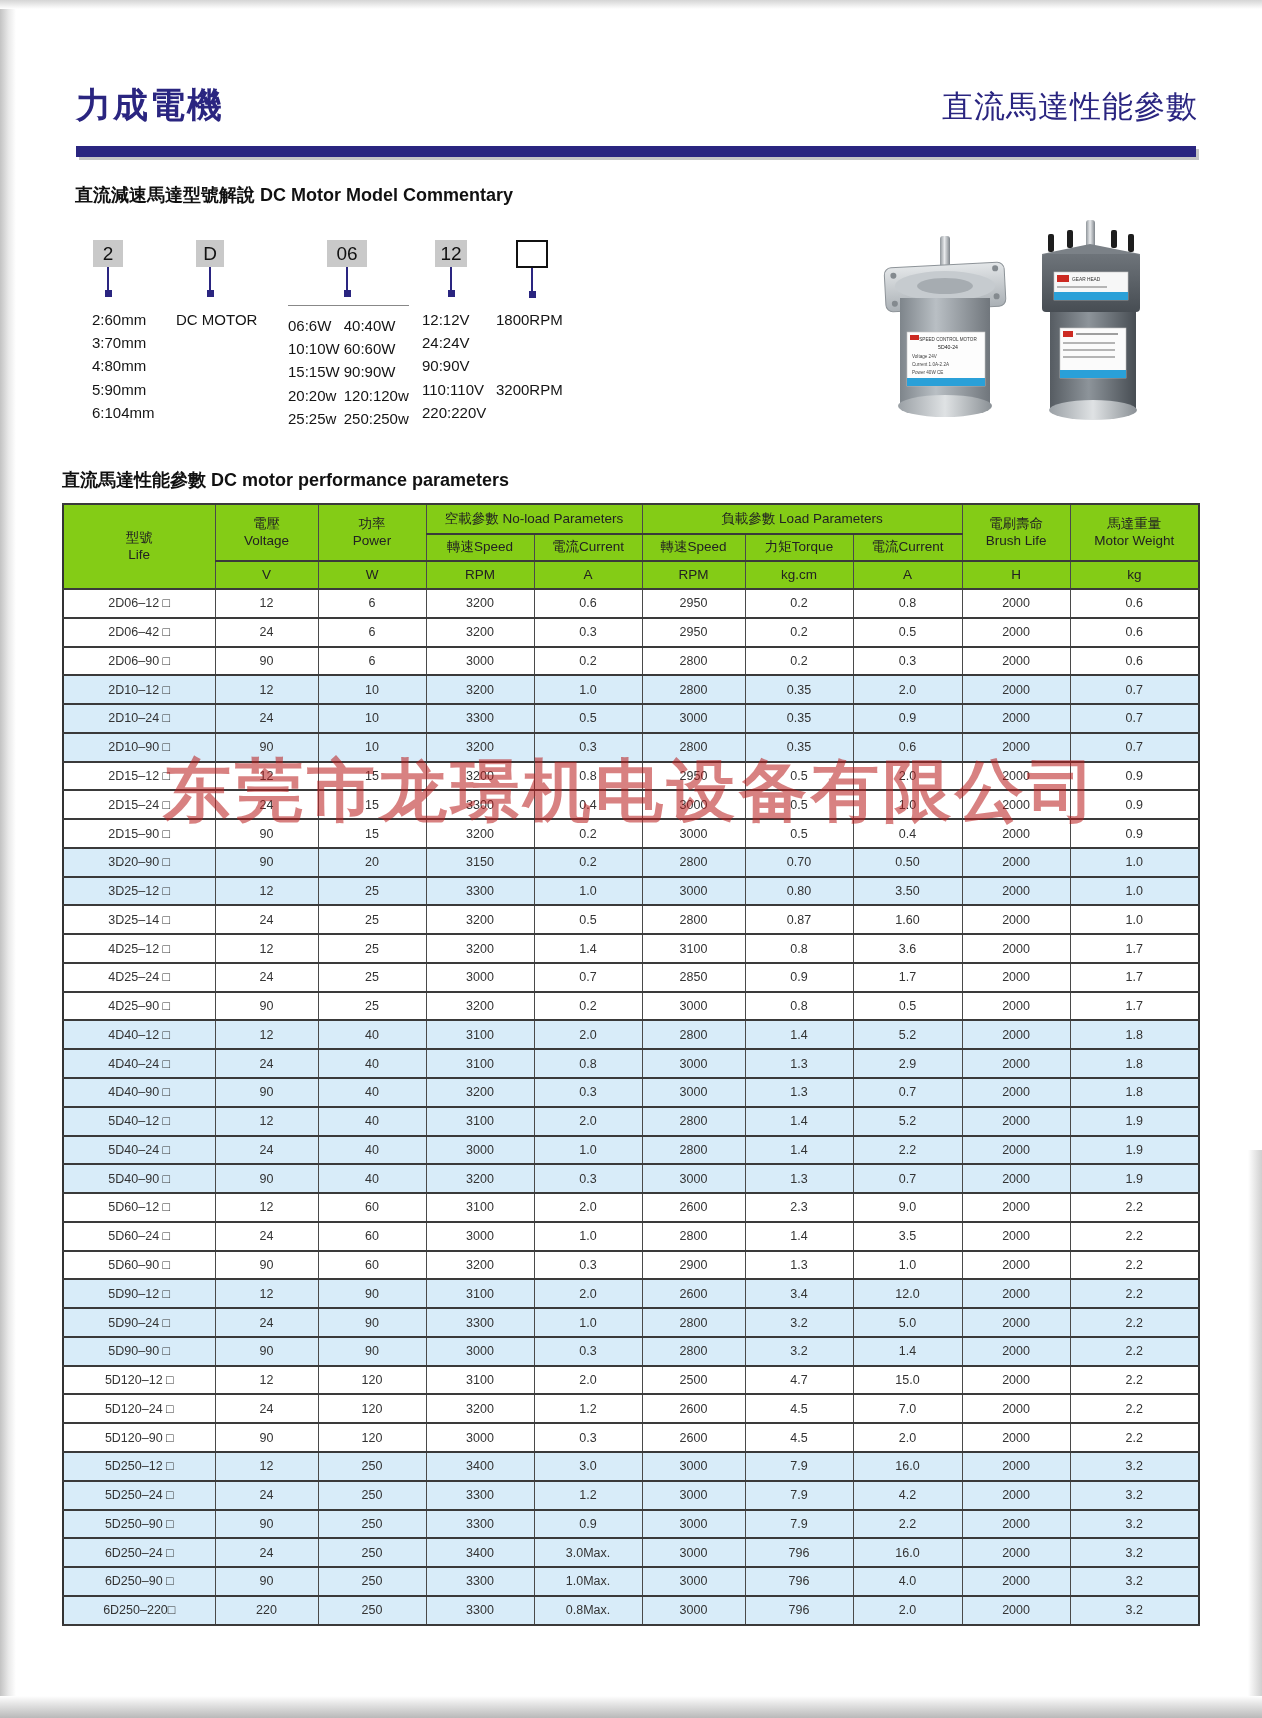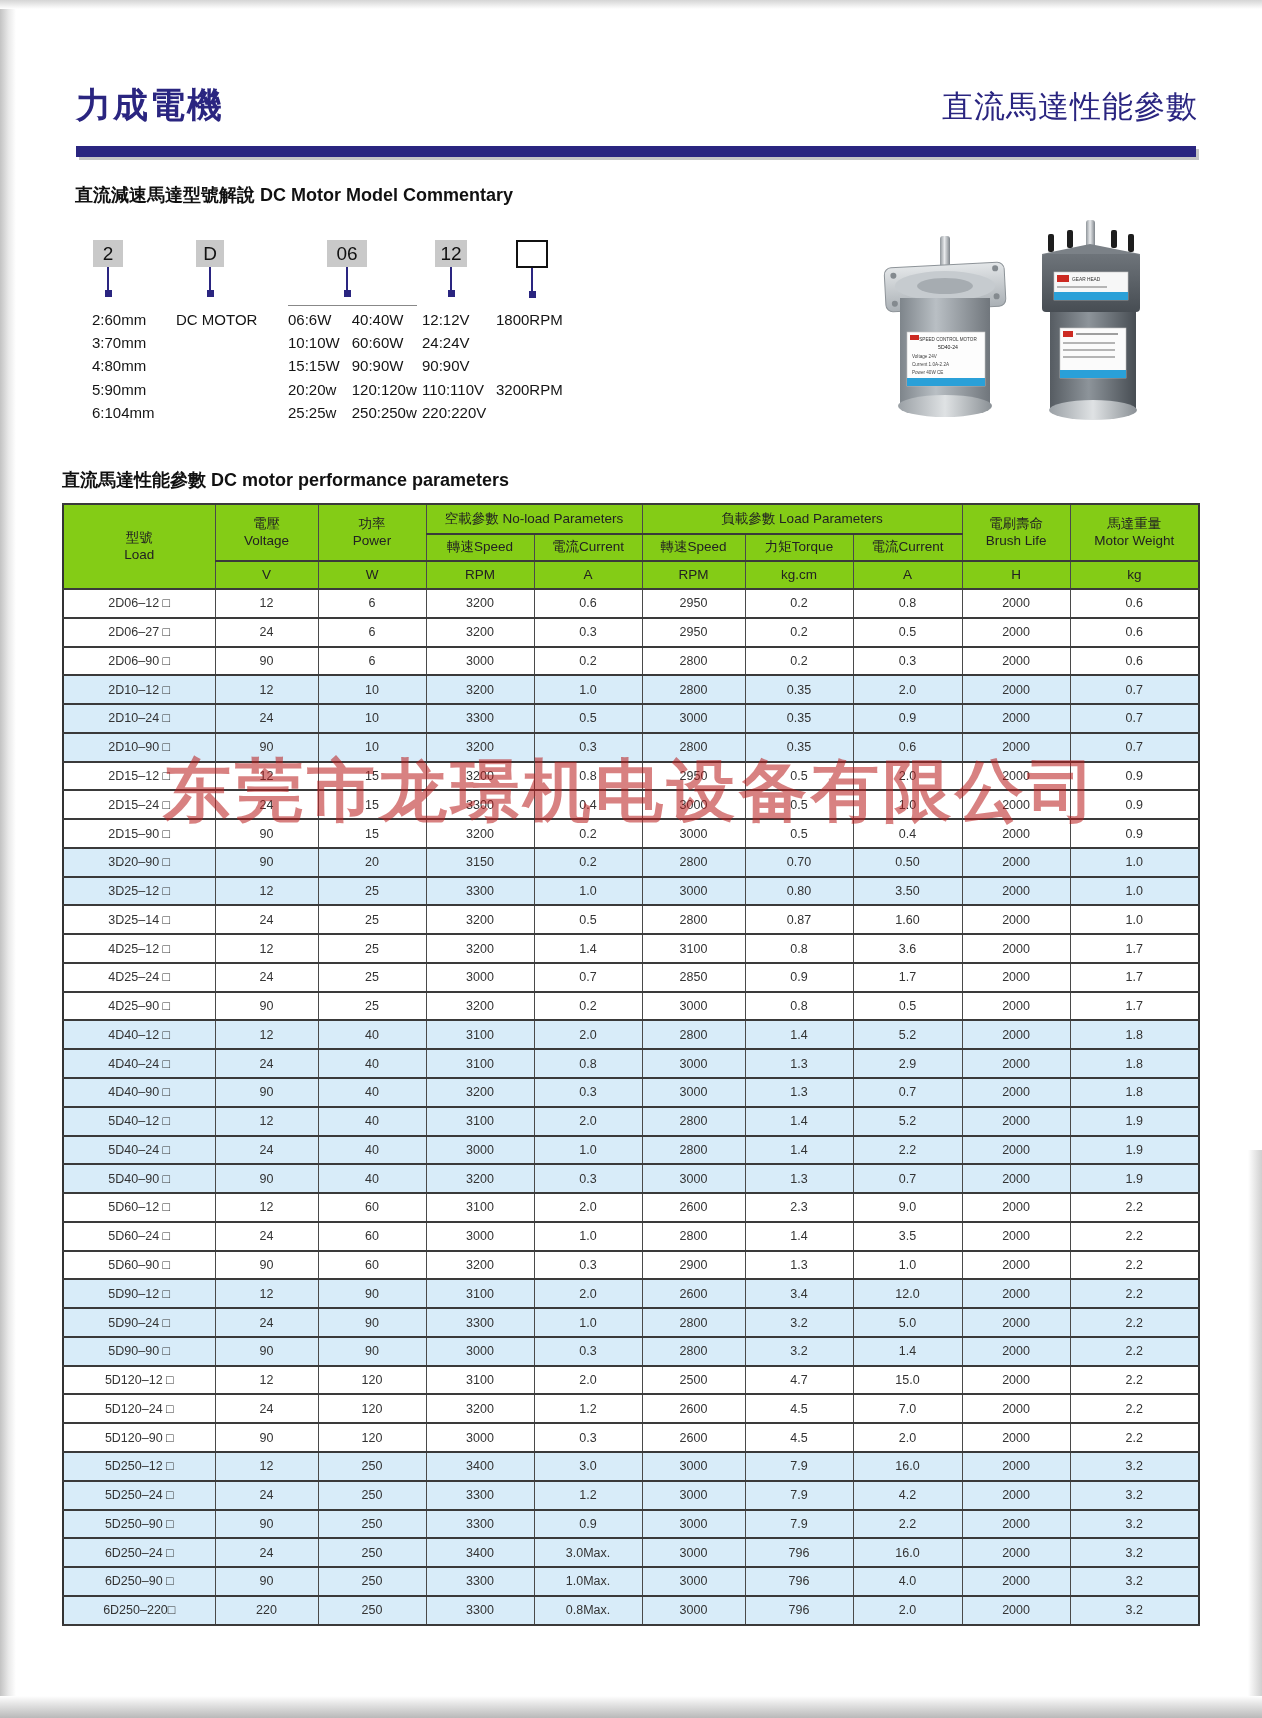--- a/index.html
+++ b/index.html
@@ -30,21 +30,21 @@
   
   .commentary-title{position:absolute;left:75px;top:183px;font-size:18px;font-weight:bold;color:#111}
   .mbox{position:absolute;display:flex;flex-direction:column;align-items:center;top:240px}
   .mbox .box{height:27px;display:flex;align-items:center;justify-content:center;
     background:#c9c9c9;color:#111;font-size:19px;width:100%}
   .mbox.empty .box{background:#fff;border:2px solid #111;height:24px}
   .mbox .stem{width:2px;height:23px;background:#2a2580}
   .mbox .dot{width:7px;height:7px;background:#2a2580}
   .diag-col{position:absolute;top:308px;font-size:15px;color:#141414}
   .diag-line{height:23.2px;line-height:23.2px;white-space:nowrap}
-  .diag-pair{display:flex;gap:12px;border-top:1px solid #888;padding-top:2px}
+  .diag-pair{display:flex;gap:4px;border-top:1px solid #888;padding-top:8px}
   #dcol3{top:305px}
 
   
   .motor-photos{position:absolute;left:820px;top:220px;width:330px;height:208px}
 
   
   .perf-title{position:absolute;left:62px;top:468px;font-size:18px;font-weight:bold;color:#111}
   table.perf{position:absolute;left:62px;top:503px;width:1136px;border-collapse:collapse;
     table-layout:fixed;border:2px solid #333}
   table.perf th,table.perf td{
@@ -242,21 +242,21 @@
     <col style="width:108px">
       <col style="width:108px">
       <col style="width:103px">
     <col style="width:108px">
       <col style="width:109px">
       <col style="width:108px">
       <col style="width:129px">
   </colgroup>
   <thead>
     <tr class="h1">
-      <th rowspan="3"><span>型號</span><br><span>Load</span></th>
+      <th rowspan="3"><span>型號</span><br><span>Life</span></th>
       <th rowspan="2"><span>電壓</span><br><span>Voltage</span></th>
       <th rowspan="2"><span>功率</span><br><span>Power</span></th>
       <th colspan="2">空載參數 No-load Parameters</th>
       <th colspan="3">負載參數 Load Parameters</th>
       <th rowspan="2"><span>電刷壽命</span><br><span>Brush Life</span></th>
       <th rowspan="2"><span>馬達重量</span><br><span>Motor Weight</span></th>
     </tr>
     <tr class="h2">
       <th>轉速Speed</th>
       <th>電流Current</th>
@@ -283,21 +283,21 @@
         <td>6</td>
         <td>3200</td>
         <td>0.6</td>
         <td>2950</td>
         <td>0.2</td>
         <td>0.8</td>
         <td>2000</td>
         <td>0.6</td>
       </tr>
       <tr>
-        <td>2D06–27 □</td>
+        <td>2D06–42 □</td>
         <td>24</td>
         <td>6</td>
         <td>3200</td>
         <td>0.3</td>
         <td>2950</td>
         <td>0.2</td>
         <td>0.5</td>
         <td>2000</td>
         <td>0.6</td>
       </tr>

